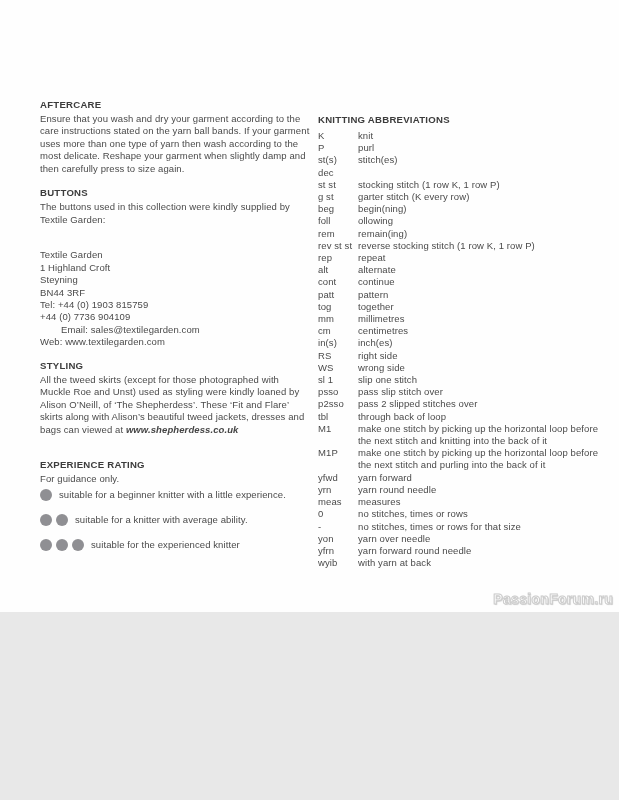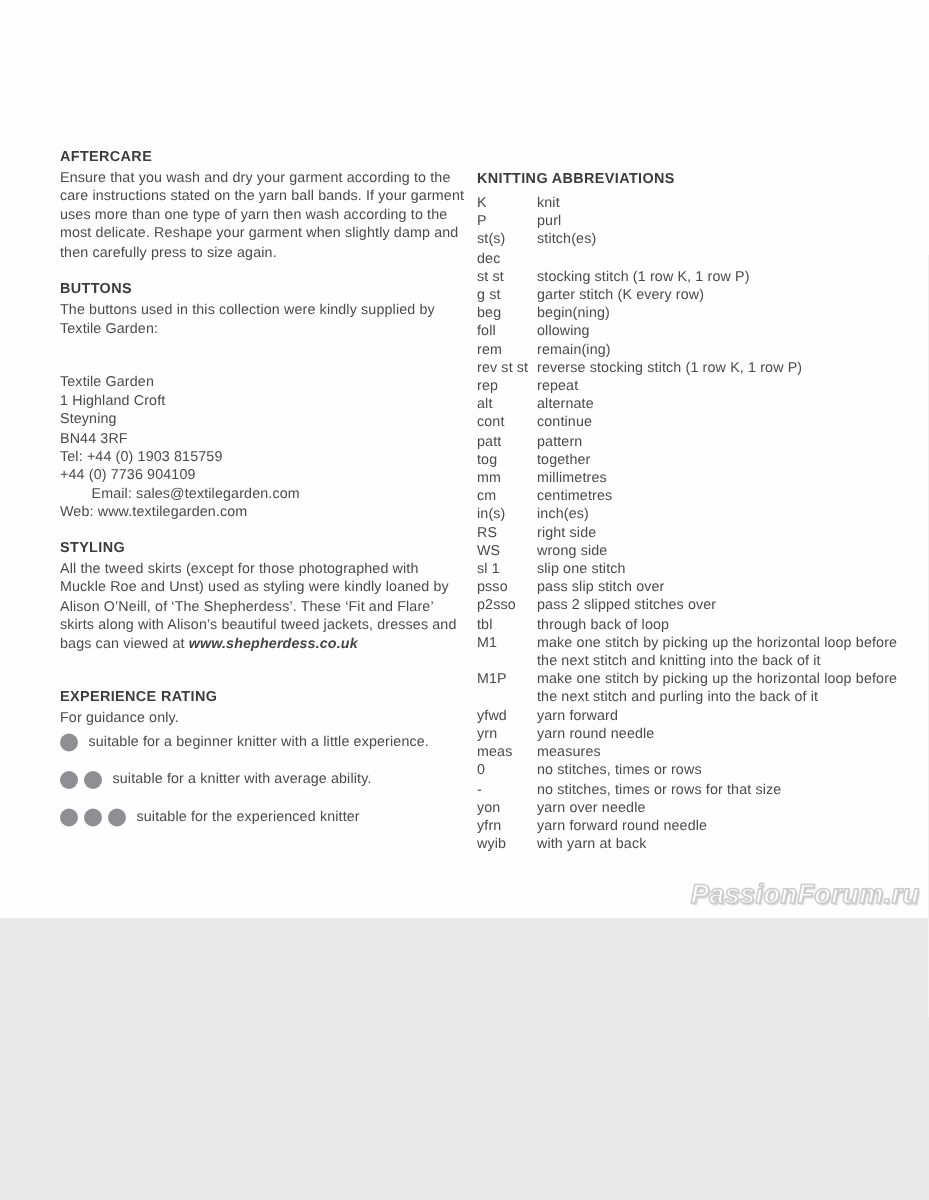--- a/index.html
+++ b/index.html
@@ -36,24 +36,23 @@
   .abbr-row { display:flex; align-items:flex-start; }
   .abbr { width:40px; flex:0 0 40px; white-space:nowrap; line-height:12.2px; }
   .def  { flex:1; line-height:12.2px; }
 
   .page-number {
     position:absolute; left:571px; top:756px;
     font-size:6.5px; color:#9a9a9a; letter-spacing:.2px;
   }
   .watermark {
     position:absolute; right:6px; bottom:5px;
-    font-size:18px; font-weight:700; letter-spacing:.3px;
+    font-size:14px; font-weight:700; letter-spacing:.3px;
     color:#ffffff; -webkit-text-stroke:1px #cccccc;
     text-shadow:1px 1px 1px rgba(170,170,170,.55), 0 0 1px #c4c4c4;
-    font-style:italic;
   }
 </style>
 </head>
 <body>
 
 <div class="page">
 
   <main class="col-left">
 
     <section class="sec-aftercare">

